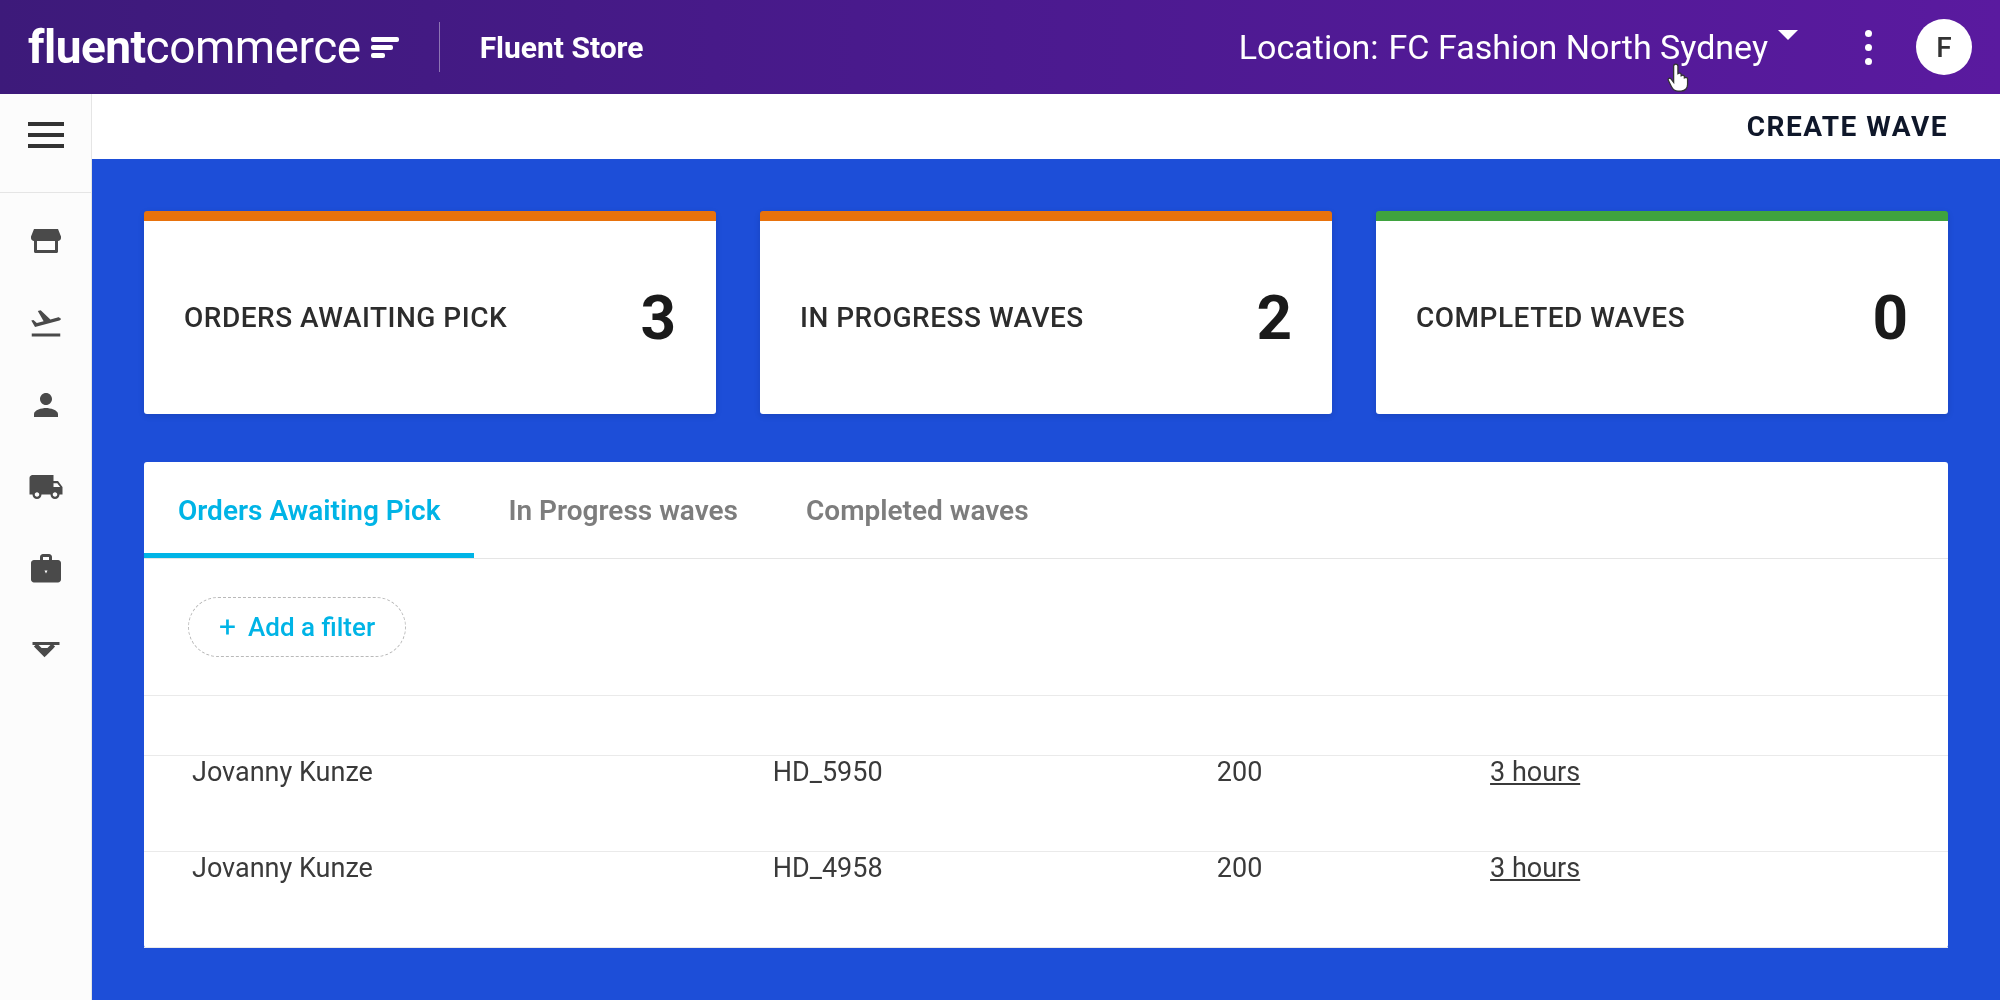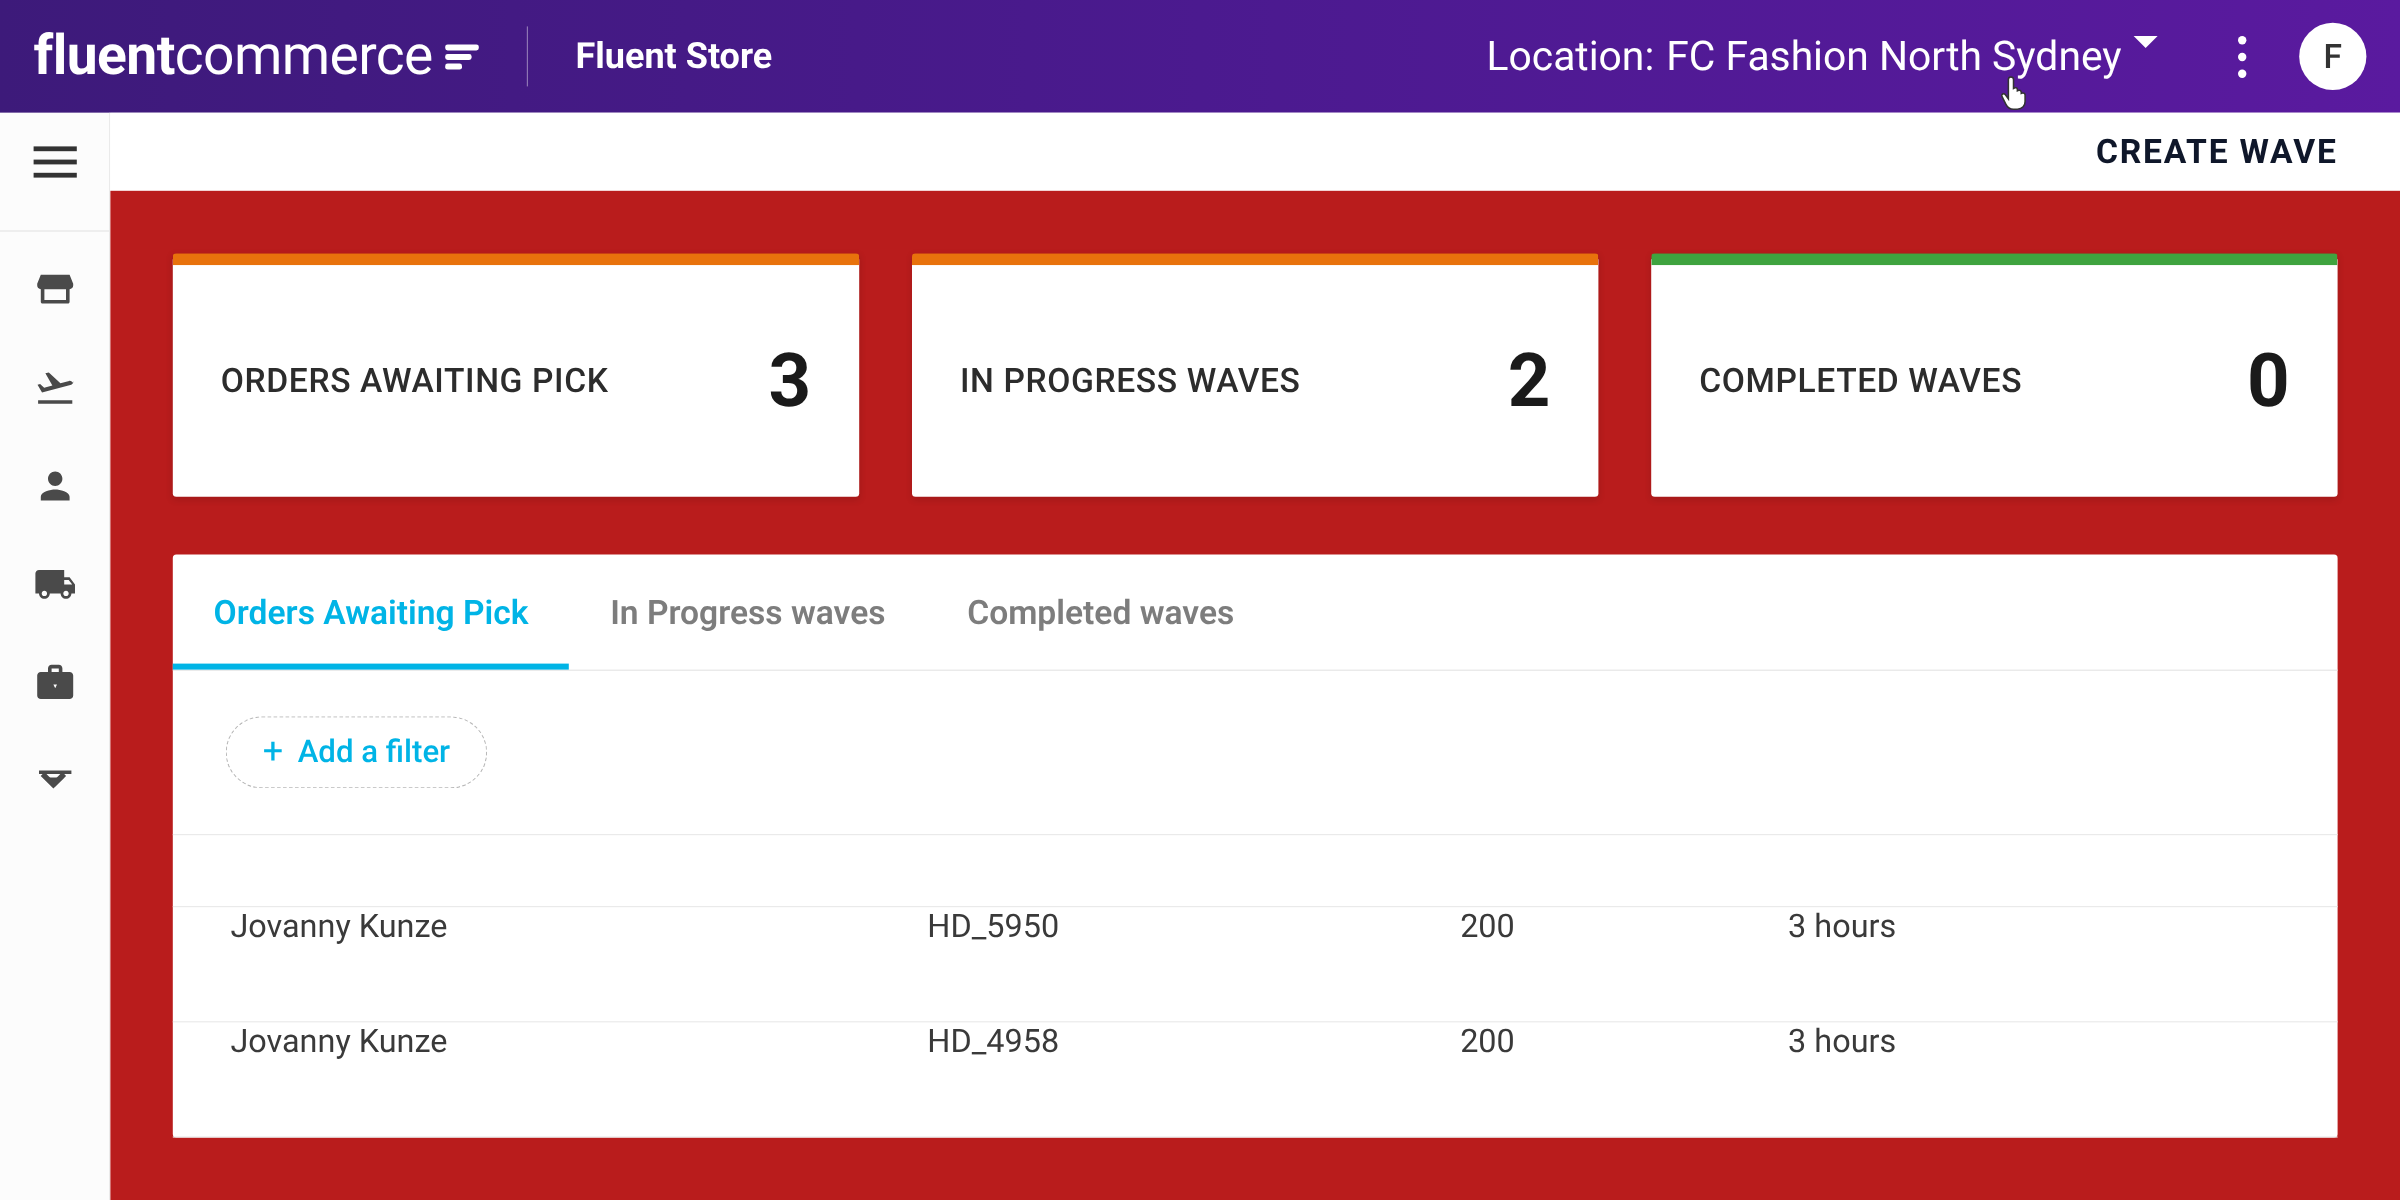--- a/index.html
+++ b/index.html
@@ -169,21 +169,21 @@
     .create-wave {
       color: #0f172a;
       font-size: 28px;
       font-weight: 700;
       letter-spacing: 1.5px;
       cursor: pointer;
     }
     
     .content {
       flex: 1;
-      background: #b91c1c;
+      background: #1d4ed8;
       padding: 52px;
       display: flex;
       flex-direction: column;
       gap: 48px;
     }
     
     
     .cards {
       display: flex;
       gap: 44px;
@@ -267,21 +267,21 @@
       align-items: flex-start;
       border-bottom: 1px solid #eaeaea;
       padding: 0 48px;
       height: 96px;
       color: #3a3a3a;
       font-size: 27px;
     }
     .col-name { flex: 0 0 34%; }
     .col-id { flex: 0 0 26%; }
     .col-qty { flex: 0 0 16%; }
-    .col-age { flex: 0 0 24%; }
+    .col-age { flex: 0 0 24%; text-decoration: underline; }
     
     .cursor-pointer-img {
       position: absolute;
       width: 26px;
       height: 30px;
     }
     .cursor-pointer-img svg { width: 100%; height: 100%; }
   </style>
 </head>
 <body>

